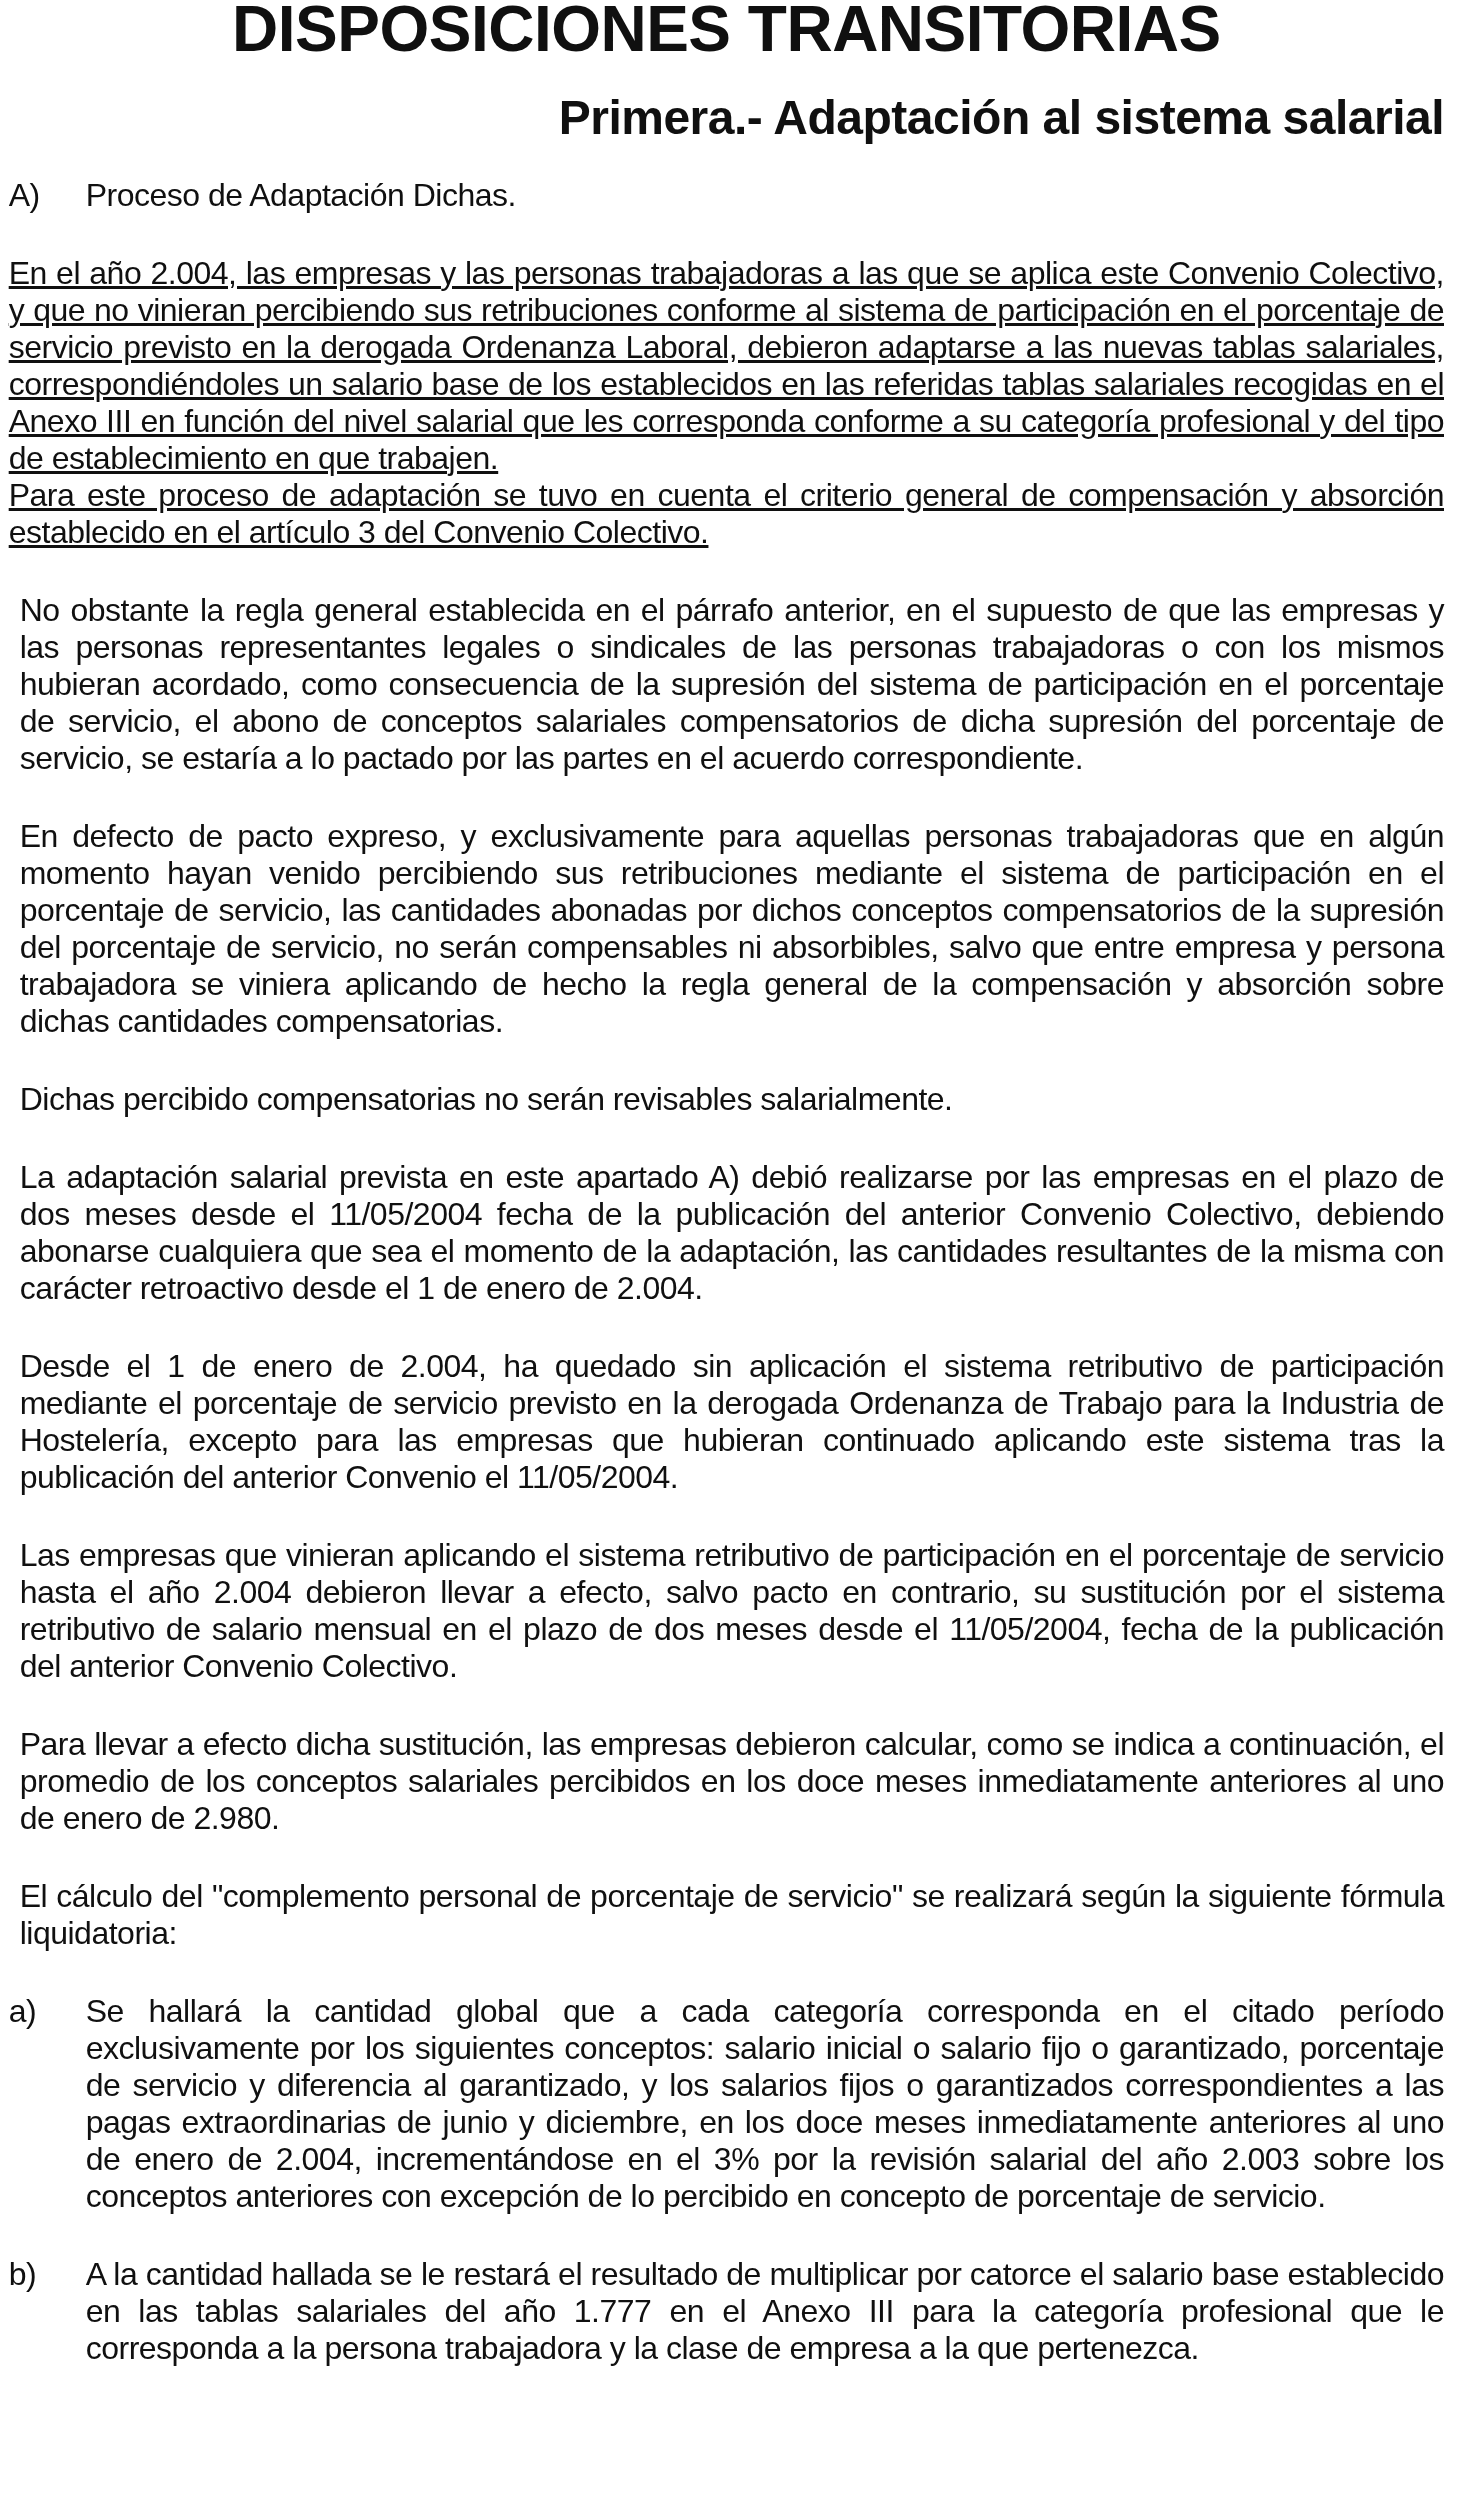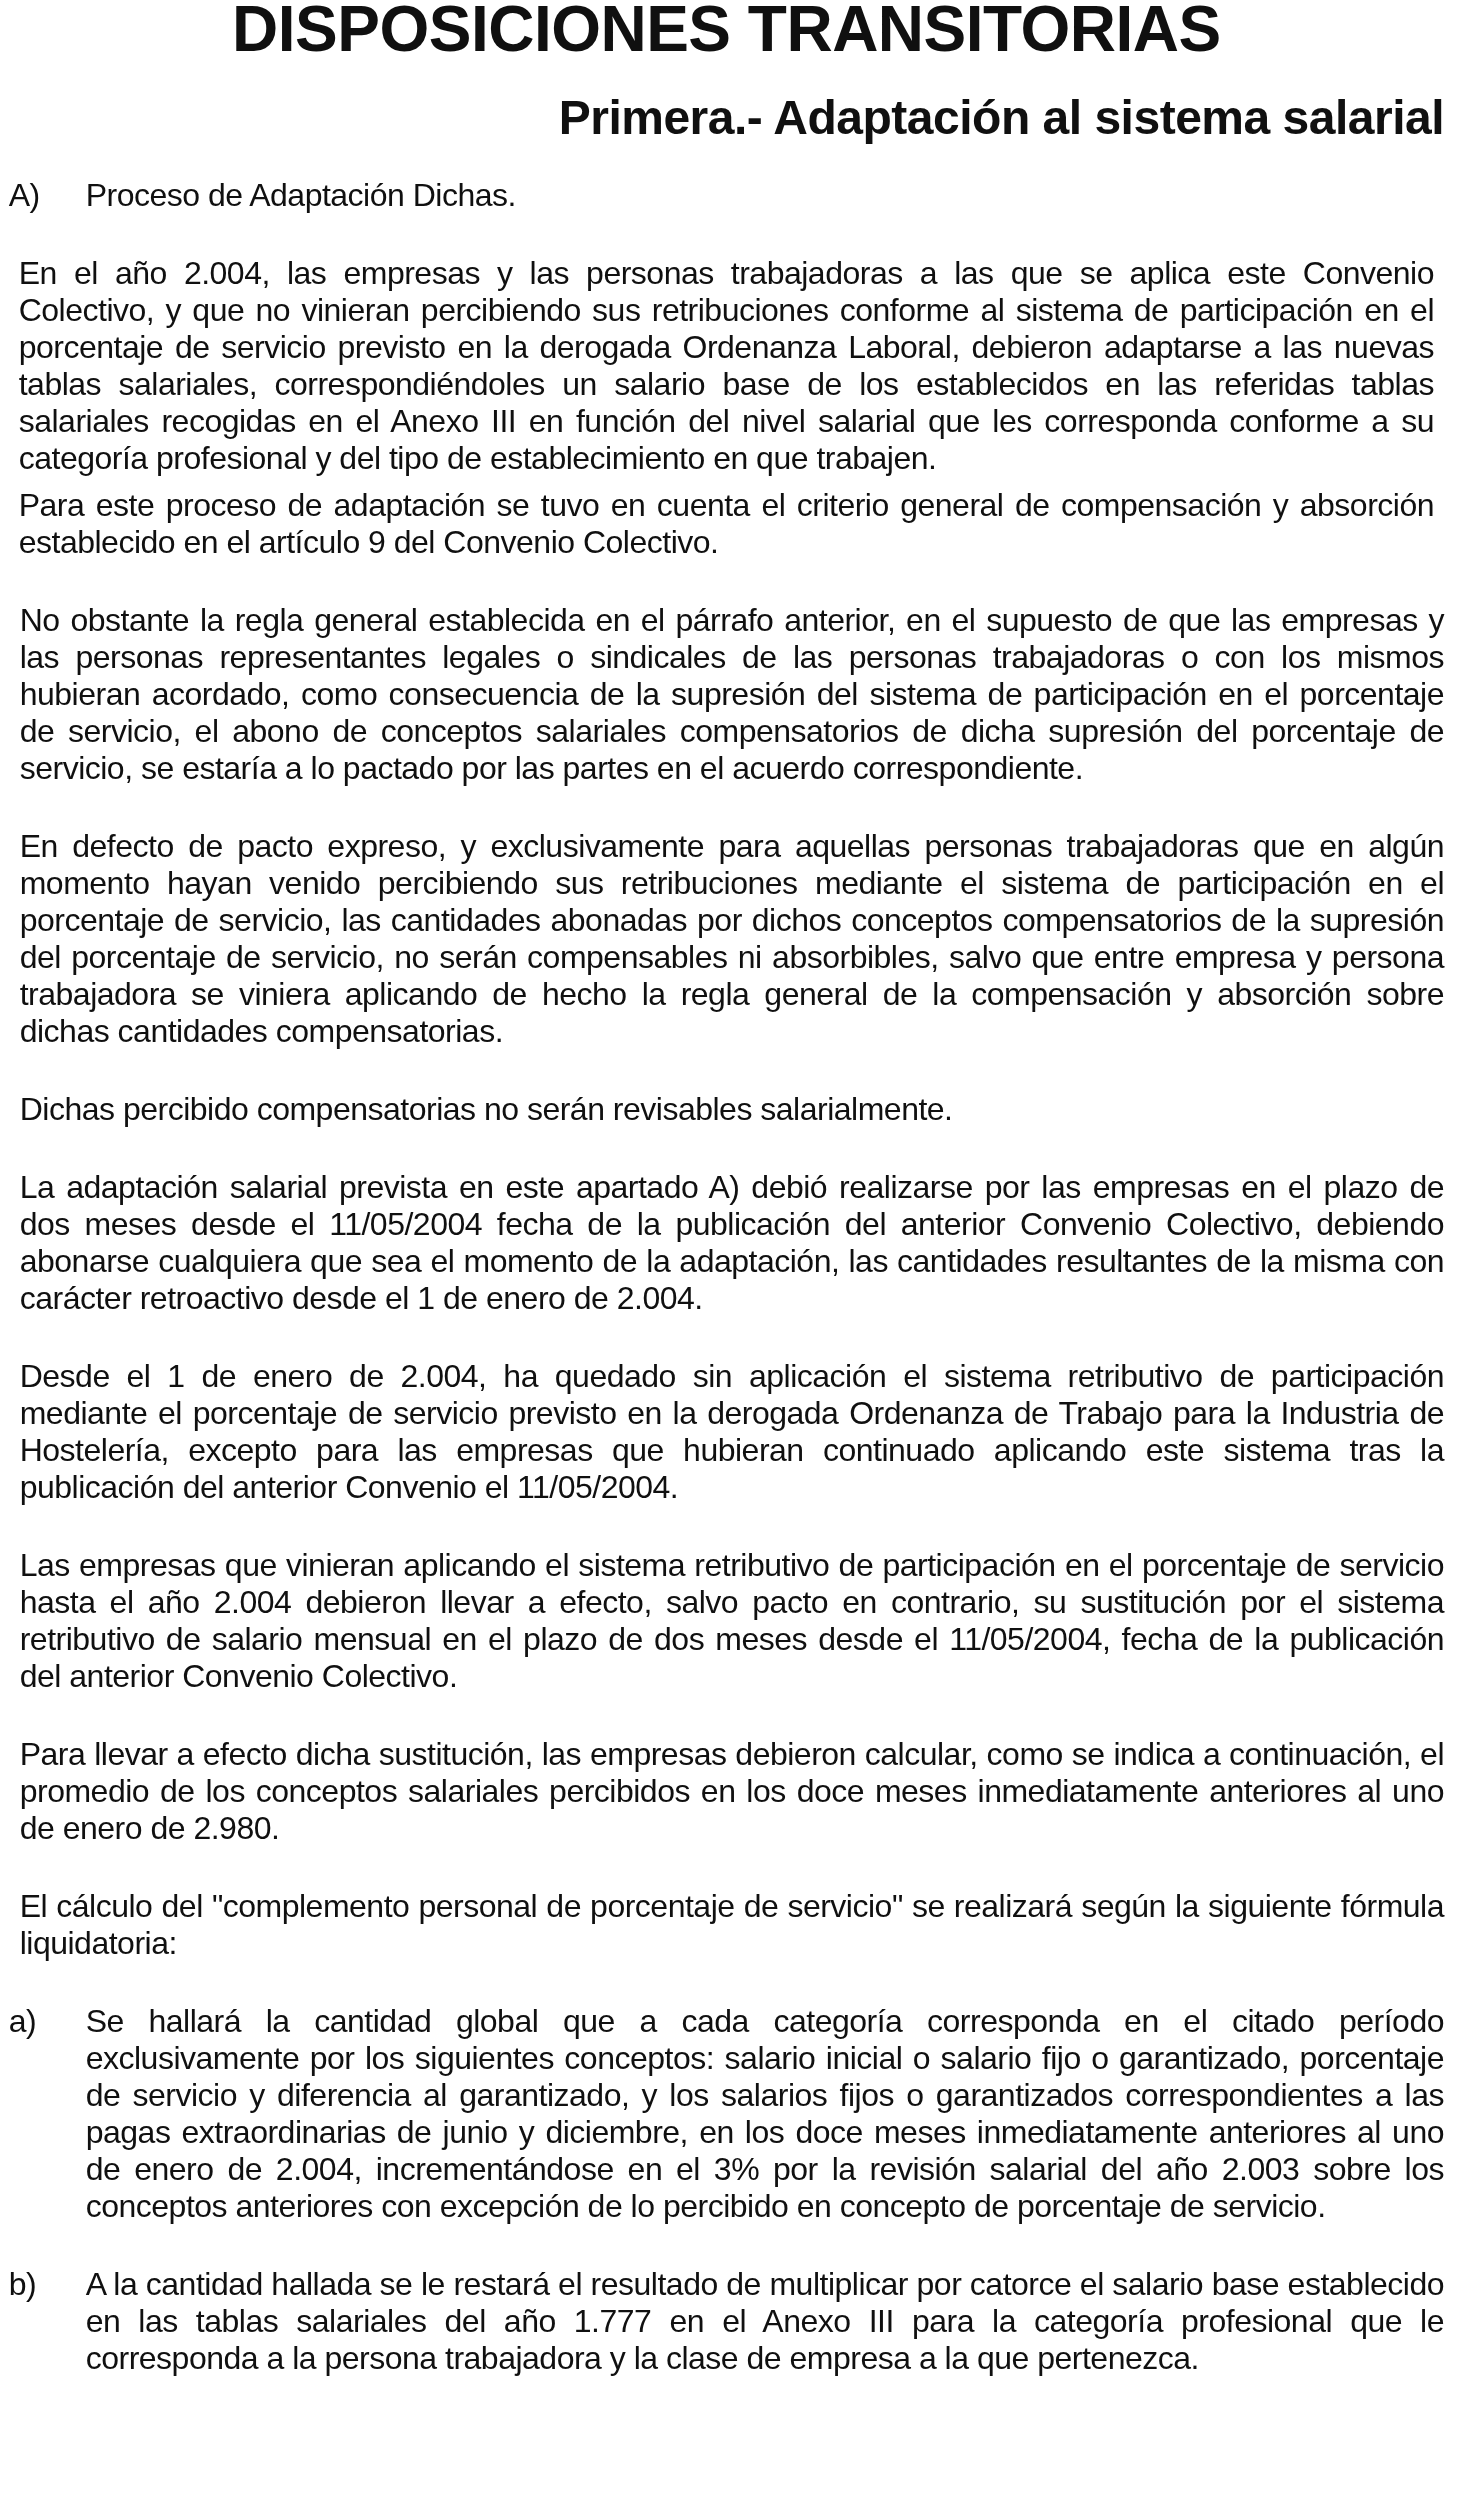--- a/index.html
+++ b/index.html
@@ -33,21 +33,22 @@
   .section-heading {
     font-weight: 700;
     text-align: right;
     margin: 12px 0 41px 0;
   }
   .para {
     margin: 0 0 41px 11px;
     text-align: justify;
   }
   .para.tight {
-    margin: 10px;
+    margin: 0;
+    text-decoration: underline;
   }
   .para-group {
     margin: 0 0 41px 0;
   }
   .list-item {
     display: flex;
     align-items: flex-start;
     margin: 0 0 41px 0;
   }
   .list-item .marker {
@@ -71,21 +72,21 @@
 
   <h2 class="section-heading">Primera.- Adaptación al sistema salarial</h2>
 
   <div class="list-item">
     <span class="marker">A)</span>
     <p class="item-body">Proceso de Adaptación Dichas.</p>
   </div>
 
   <div class="para-group">
     <p class="para tight">En el año 2.004, las empresas y las personas trabajadoras a las que se aplica este Convenio Colectivo, y que no vinieran percibiendo sus retribuciones conforme al sistema de participación en el porcentaje de servicio previsto en la derogada Ordenanza Laboral,  debieron adaptarse a las nuevas tablas salariales, correspondiéndoles un salario base de los establecidos en las referidas tablas salariales recogidas en el Anexo III en función del nivel salarial que les corresponda conforme a su categoría profesional y del tipo de establecimiento en que trabajen.</p>
-    <p class="para tight">Para este proceso de adaptación se tuvo en cuenta el criterio general de compensación y absorción establecido en el artículo 9 del Convenio Colectivo.</p>
+    <p class="para tight">Para este proceso de adaptación se tuvo en cuenta el criterio general de compensación y absorción establecido en el artículo 3 del Convenio Colectivo.</p>
   </div>
 
   <p class="para">No obstante la regla general establecida en el párrafo anterior, en el supuesto de que las empresas y las personas representantes legales o sindicales de las personas trabajadoras o con los mismos hubieran acordado, como consecuencia de la supresión del sistema de participación en el porcentaje de servicio, el abono de conceptos salariales compensatorios de dicha supresión del porcentaje de servicio, se estaría a lo pactado por las partes en el acuerdo correspondiente.</p>
 
   <p class="para">En defecto de pacto expreso, y exclusivamente para aquellas personas trabajadoras que en algún momento hayan venido percibiendo sus retribuciones mediante el sistema de participación en el porcentaje de servicio, las cantidades abonadas por dichos conceptos compensatorios de la supresión del porcentaje de servicio, no serán compensables ni absorbibles, salvo que entre empresa y persona trabajadora se viniera aplicando de hecho la regla general de la compensación y absorción sobre dichas cantidades compensatorias.</p>
 
   <p class="para">Dichas percibido compensatorias no serán revisables salarialmente.</p>
 
   <p class="para">La adaptación salarial prevista en este apartado A) debió realizarse por las empresas en el plazo de dos meses desde el 11/05/2004 fecha de la publicación del anterior Convenio Colectivo, debiendo abonarse cualquiera que sea el momento de la adaptación, las cantidades resultantes de la misma con carácter retroactivo desde el 1 de enero de 2.004.</p>
 

